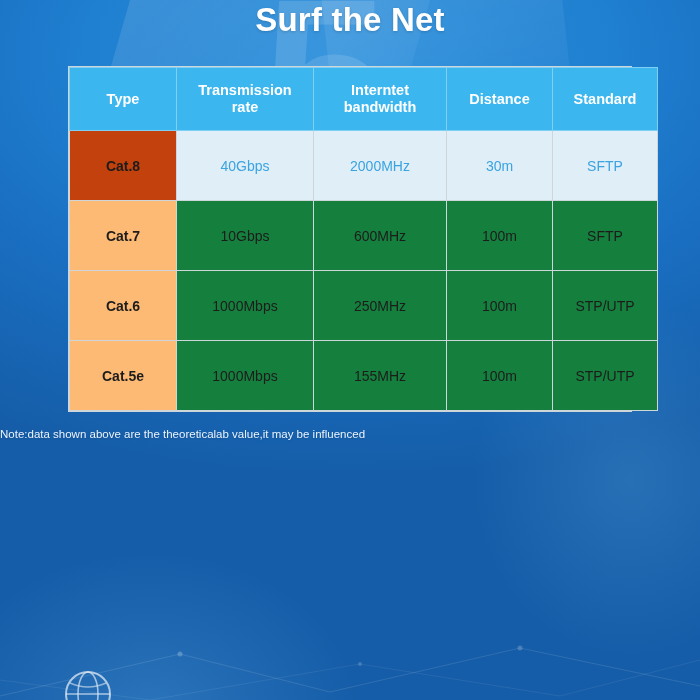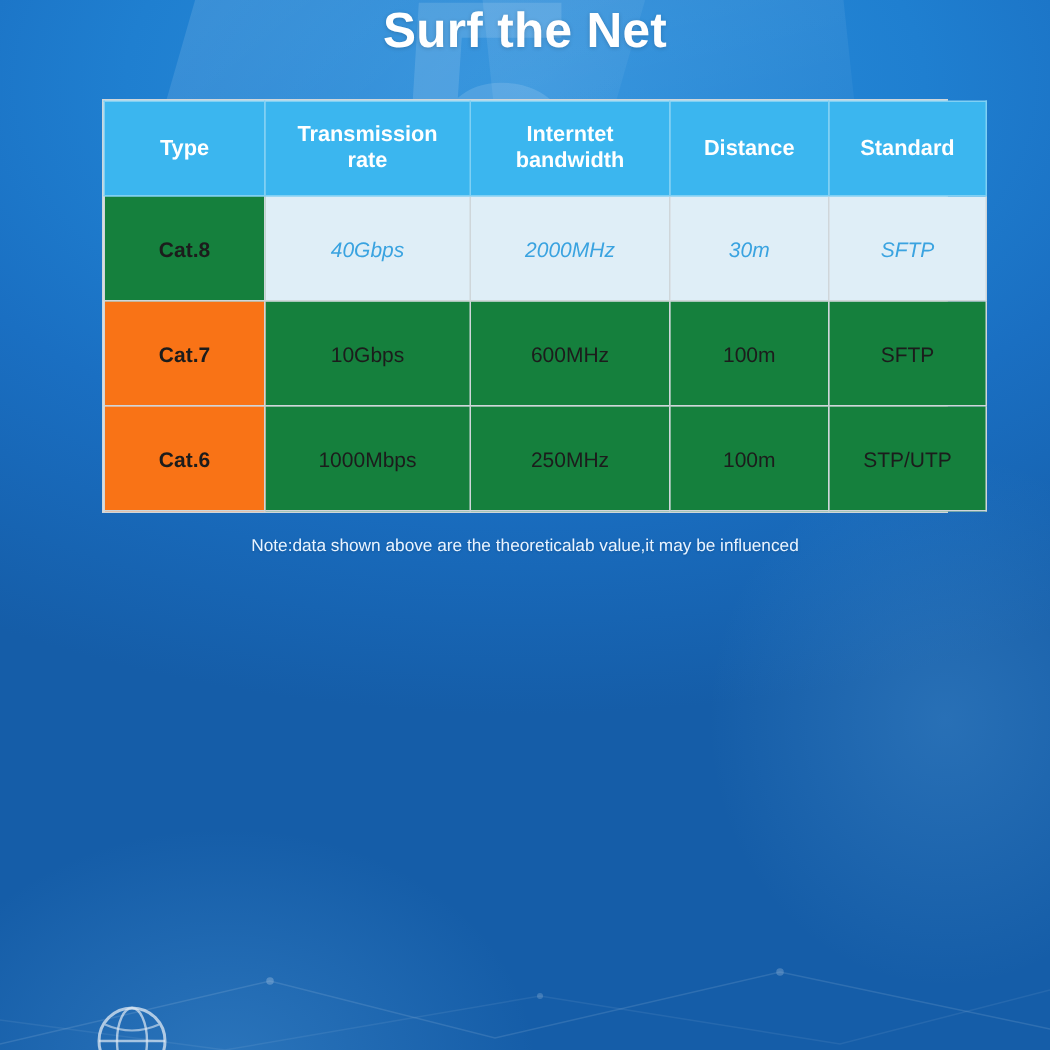--- a/index.html
+++ b/index.html
@@ -131,50 +131,48 @@
     font-weight: bold;
     height: 62px;
     line-height: 1.18;
     font-size: 14.5px;
     border-color: #7fd0f4;
   }
   table.spec tbody tr {
     height: 70px;
   }
   td.type-cell {
-    background: #f97316;
+    background: #fdba74;
     color: #ffffff;
     font-weight: bold;
     font-size: 15px;
     border-color: #7fd0f4;
   }
   td.val-cell {
     background: #15803d;
     font-size: 14.5px;
   }
   tr.highlight td.val-cell {
     background: #dfeef7;
     color: #3aa3e0;
-    font-style: italic;
   }
   tr.highlight td.type-cell {
-    background: #15803d;
+    background: #c2410c;
   }
 
   col.c1 { width: 107px; }
   col.c2 { width: 137px; }
   col.c3 { width: 133px; }
   col.c4 { width: 106px; }
   col.c5 { width: 105px; }
 
   .note {
     position: relative;
     z-index: 6;
     margin-top: 14px;
-    text-align: center;
     color: #eaf4ff;
     font-size: 11.5px;
     line-height: 1.55;
     text-shadow: 0 1px 2px rgba(0,0,0,0.15);
   }
 </style>
 </head>
 <body>
 
 <div class="page">
@@ -250,20 +248,27 @@
           <td class="val-cell">100m</td>
           <td class="val-cell">SFTP</td>
         </tr>
         <tr>
           <td class="type-cell">Cat.6</td>
           <td class="val-cell">1000Mbps</td>
           <td class="val-cell">250MHz</td>
           <td class="val-cell">100m</td>
           <td class="val-cell">STP/UTP</td>
         </tr>
+        <tr>
+          <td class="type-cell">Cat.5e</td>
+          <td class="val-cell">1000Mbps</td>
+          <td class="val-cell">155MHz</td>
+          <td class="val-cell">100m</td>
+          <td class="val-cell">STP/UTP</td>
+        </tr>
       </tbody>
     </table>
   </div>
 
   <div class="note">
     <div>Note:data shown above are the theoreticalab value,it may be influenced</div>
   </div>
 
 </div>
 

